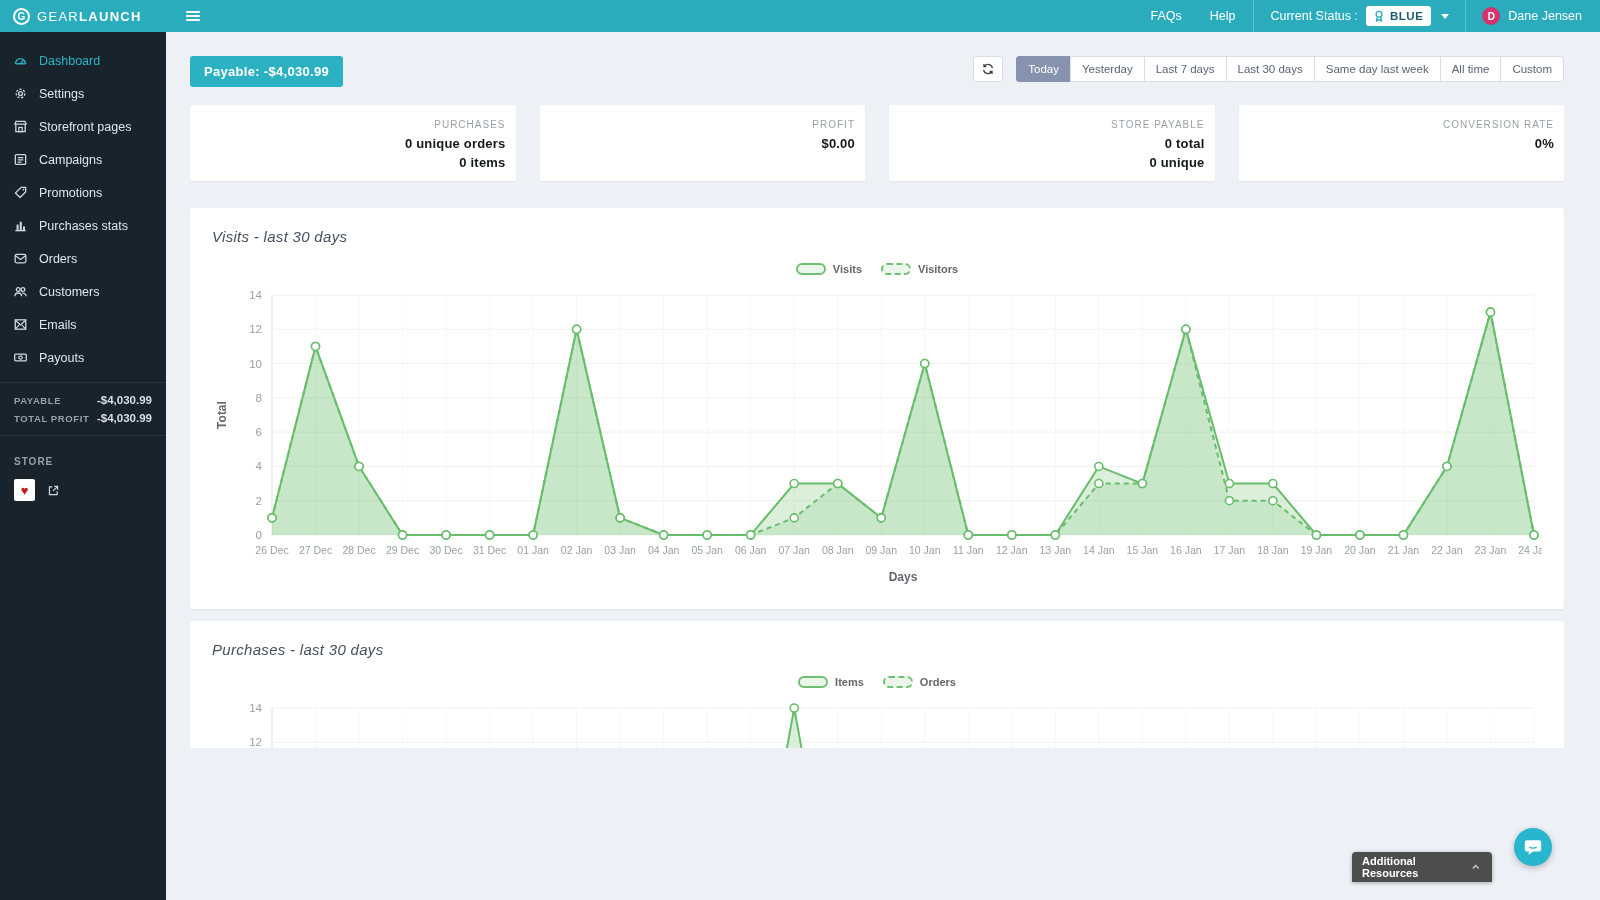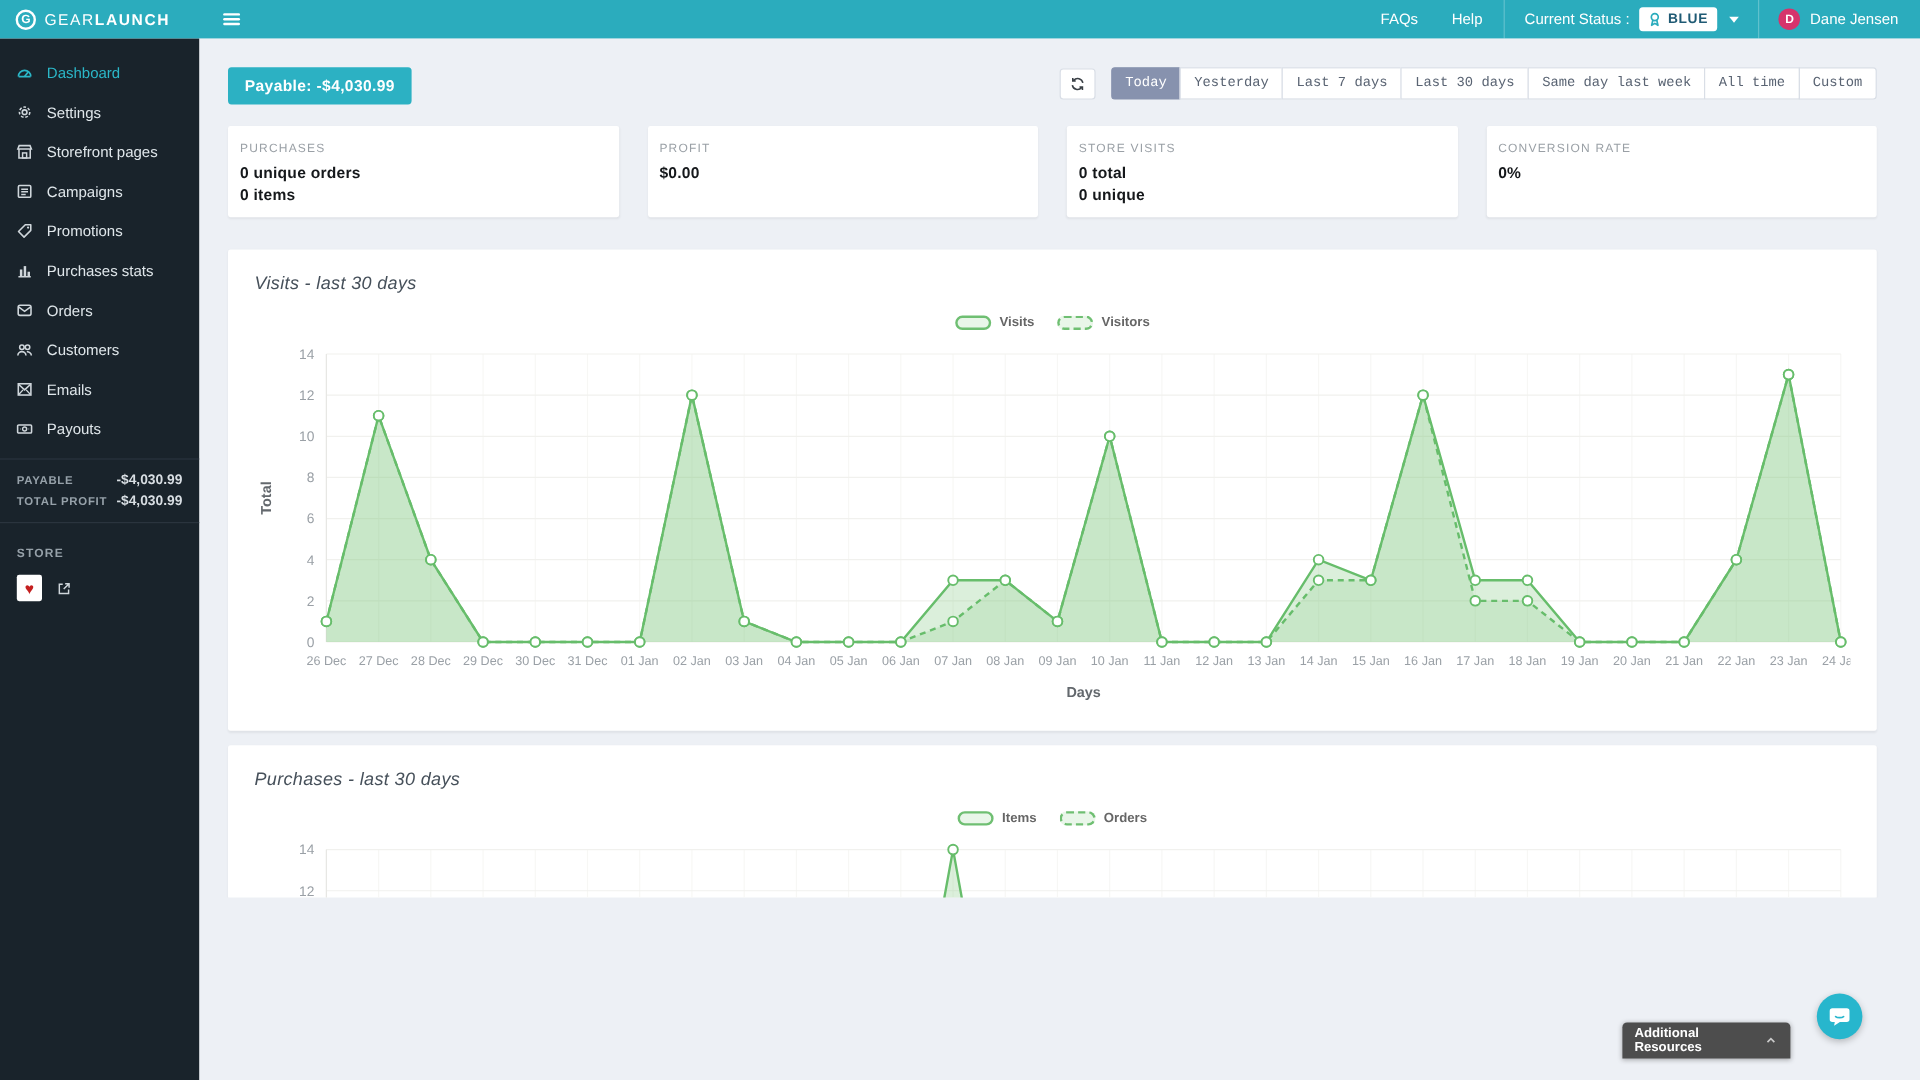--- a/index.html
+++ b/index.html
@@ -41,27 +41,27 @@
   .store-thumb { width:21px; height:22px; background:#fff; border-radius:2px; display:flex; align-items:center; justify-content:center; cursor:pointer; font-size:13px; color:#c41f1f; line-height:1; }
   .ext-link { color:#cfd6db; cursor:pointer; display:flex; }
 
   
   .main { position:absolute; left:166px; top:32px; width:1434px; height:716px; padding:24px 36px 0 24px; overflow:hidden; }
   .toolbar-row { display:flex; justify-content:space-between; align-items:flex-start; }
   .payable-badge { background:#2cb1c3; color:#fff; border:none; font-family:inherit; font-size:13px; font-weight:700; padding:8px 14px; border-radius:3px; cursor:pointer; letter-spacing:0.3px; }
   .range-area { display:flex; align-items:center; gap:13px; }
   .refresh-btn { background:#fff; border:1px solid #d9dee6; border-radius:3px; width:30px; height:26px; display:flex; align-items:center; justify-content:center; color:#3a4046; cursor:pointer; }
   .btn-group { display:flex; }
-  .btn-group button { background:#fff; border:1px solid #d9dee6; margin-left:-1px; font-family:Liberation Mono, monospace; font-size:11.5px; color:#5a6473; padding:6px 11px; cursor:pointer; }
+  .btn-group button { background:#fff; border:1px solid #d9dee6; margin-left:-1px; font-family:Liberation Sans, sans-serif; font-size:11.5px; color:#5a6473; padding:6px 11px; cursor:pointer; }
   .btn-group button:first-child { border-radius:3px 0 0 3px; margin-left:0; }
   .btn-group button:last-child { border-radius:0 3px 3px 0; }
   .btn-group button.selected { background:#8792ae; border-color:#8792ae; color:#fff; }
 
   .cards-row { display:flex; gap:24px; margin-top:18px; }
-  .stat-card { flex:1; background:#fff; border-radius:2px; box-shadow:0 1px 2px rgba(0,0,0,0.06); text-align:left; padding:14px 10px 4px; height:76px; }
+  .stat-card { flex:1; background:#fff; border-radius:2px; box-shadow:0 1px 2px rgba(0,0,0,0.06); text-align:right; padding:14px 10px 4px; height:76px; }
   .stat-title { font-size:10px; letter-spacing:1px; color:#9aa0a6; margin-bottom:5px; }
   .stat-line { font-size:13px; font-weight:700; color:#15181b; line-height:1.45; letter-spacing:0.2px; }
 
   .panel { background:#fff; border-radius:2px; box-shadow:0 1px 2px rgba(0,0,0,0.06); margin-top:27px; padding:20px 22px 10px; }
   .panel + .panel { margin-top:12px; }
   .panel-title { font-size:15px; font-weight:400; color:#46505a; letter-spacing:0.3px;font-style:italic; }
   .legend-row { display:flex; justify-content:center; align-items:center; gap:9px; margin-top:17px; height:14px;font-weight:bold; }
   .legend-item { display:flex; align-items:center; gap:7px; cursor:pointer; }
   .legend-item + .legend-item { margin-left:10px; }
   .swatch { width:30px; height:12px; border-radius:7px; background:#e9f6e9; border:2px solid #6fbf72; }
@@ -245,21 +245,21 @@
     <div class="stat-card">
       <div class="stat-title">PURCHASES</div>
       <div class="stat-line">0 unique orders</div>
       <div class="stat-line">0 items</div>
     </div>
     <div class="stat-card">
       <div class="stat-title">PROFIT</div>
       <div class="stat-line">$0.00</div>
     </div>
     <div class="stat-card">
-      <div class="stat-title">STORE VISITS</div>
+      <div class="stat-title">STORE PAYABLE</div>
       <div class="stat-line">0 total</div>
       <div class="stat-line">0 unique</div>
     </div>
     <div class="stat-card">
       <div class="stat-title">CONVERSION RATE</div>
       <div class="stat-line">0%</div>
     </div>
   </div>
 
   <section class="panel">

